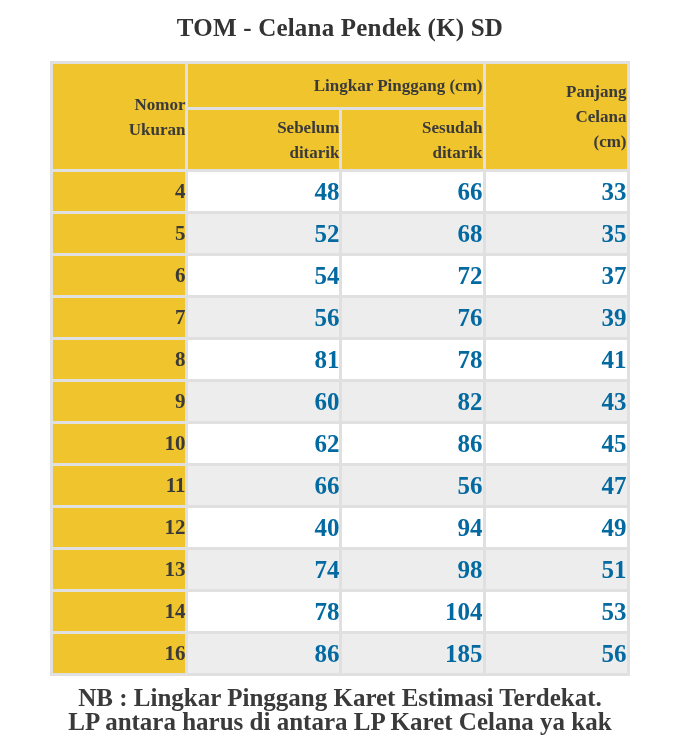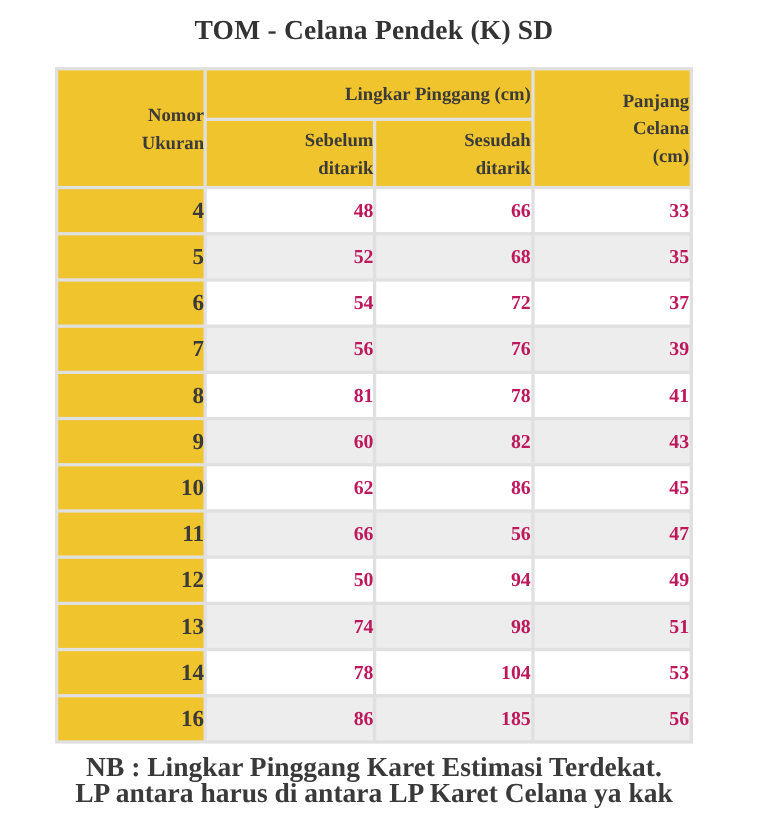--- a/index.html
+++ b/index.html
@@ -55,23 +55,23 @@
   thead tr.sub-row th   { height: 59px; margin-top: 36px; }
 
   tbody th.size-cell {
     background: #f0c42d;
     font-size: 21px;
     height: 39px;
     font-weight: bold;
   }
   tbody td {
     background: #ffffff;
-    font-size: 18px;
+    font-size: 25px;
     height: 39px;
-    color: #be185d;
+    color: #0369a1;
     font-weight: bold;
   }
   tbody tr:nth-child(even) td { background: #ededed; }
 
   .note {
     margin: 10px 0 0 0;
     text-align: center;
     font-size: 25px;
     line-height: 24px;
     color: #3a3a3a;
@@ -152,21 +152,21 @@
         <td>45</td>
       </tr>
       <tr>
         <th class="size-cell">11</th>
         <td>66</td>
         <td>56</td>
         <td>47</td>
       </tr>
       <tr>
         <th class="size-cell">12</th>
-        <td>50</td>
+        <td>40</td>
         <td>94</td>
         <td>49</td>
       </tr>
       <tr>
         <th class="size-cell">13</th>
         <td>74</td>
         <td>98</td>
         <td>51</td>
       </tr>
       <tr>

